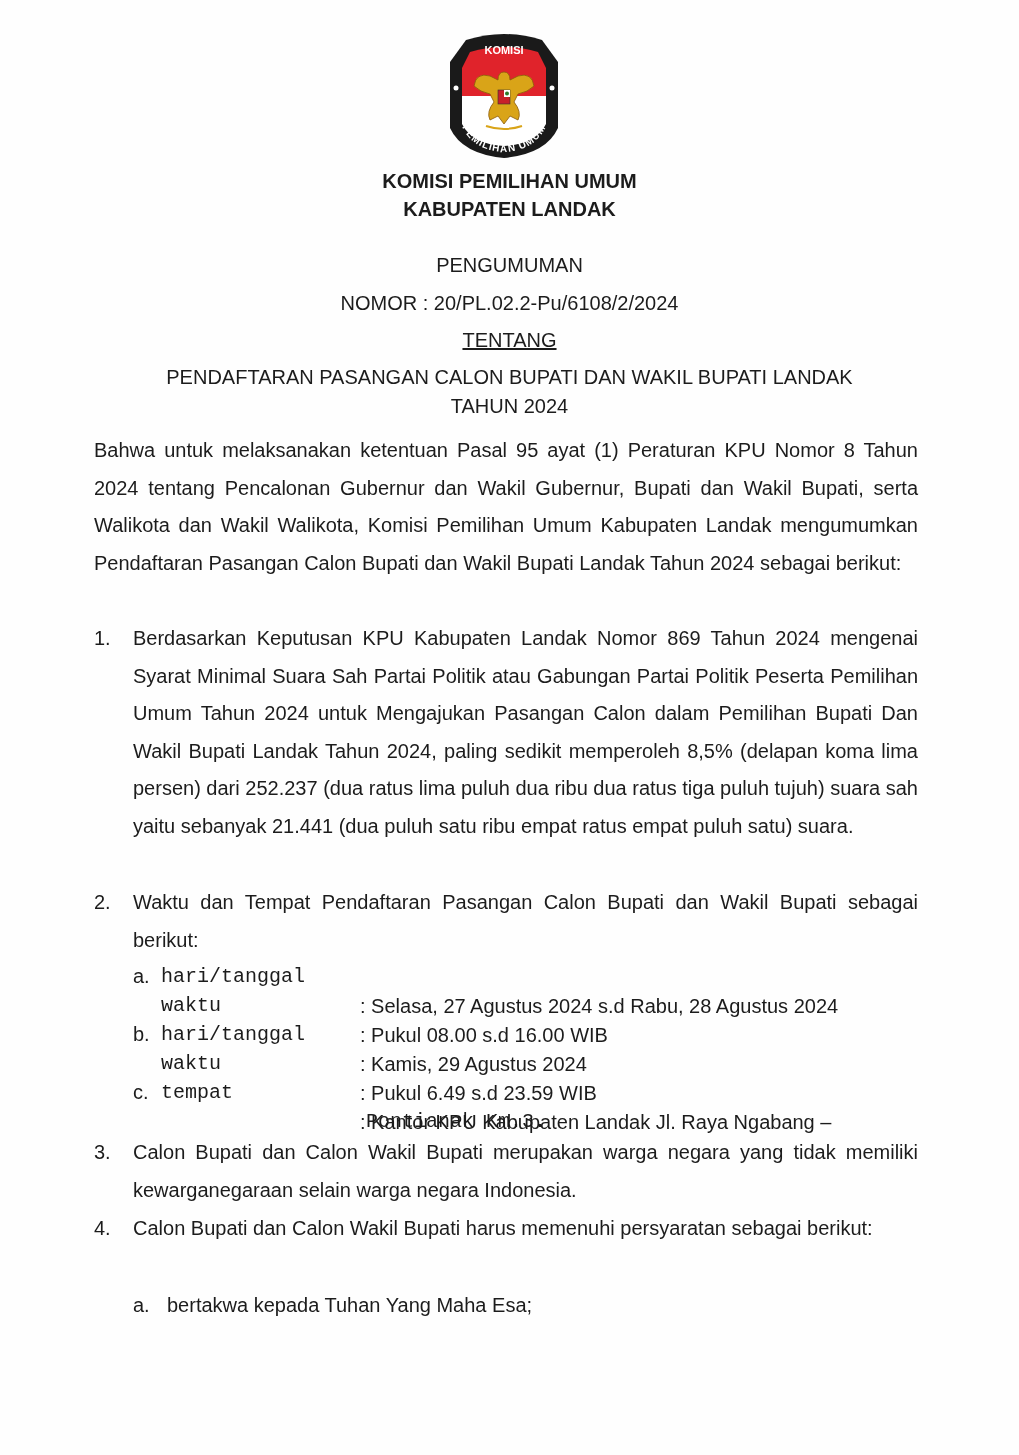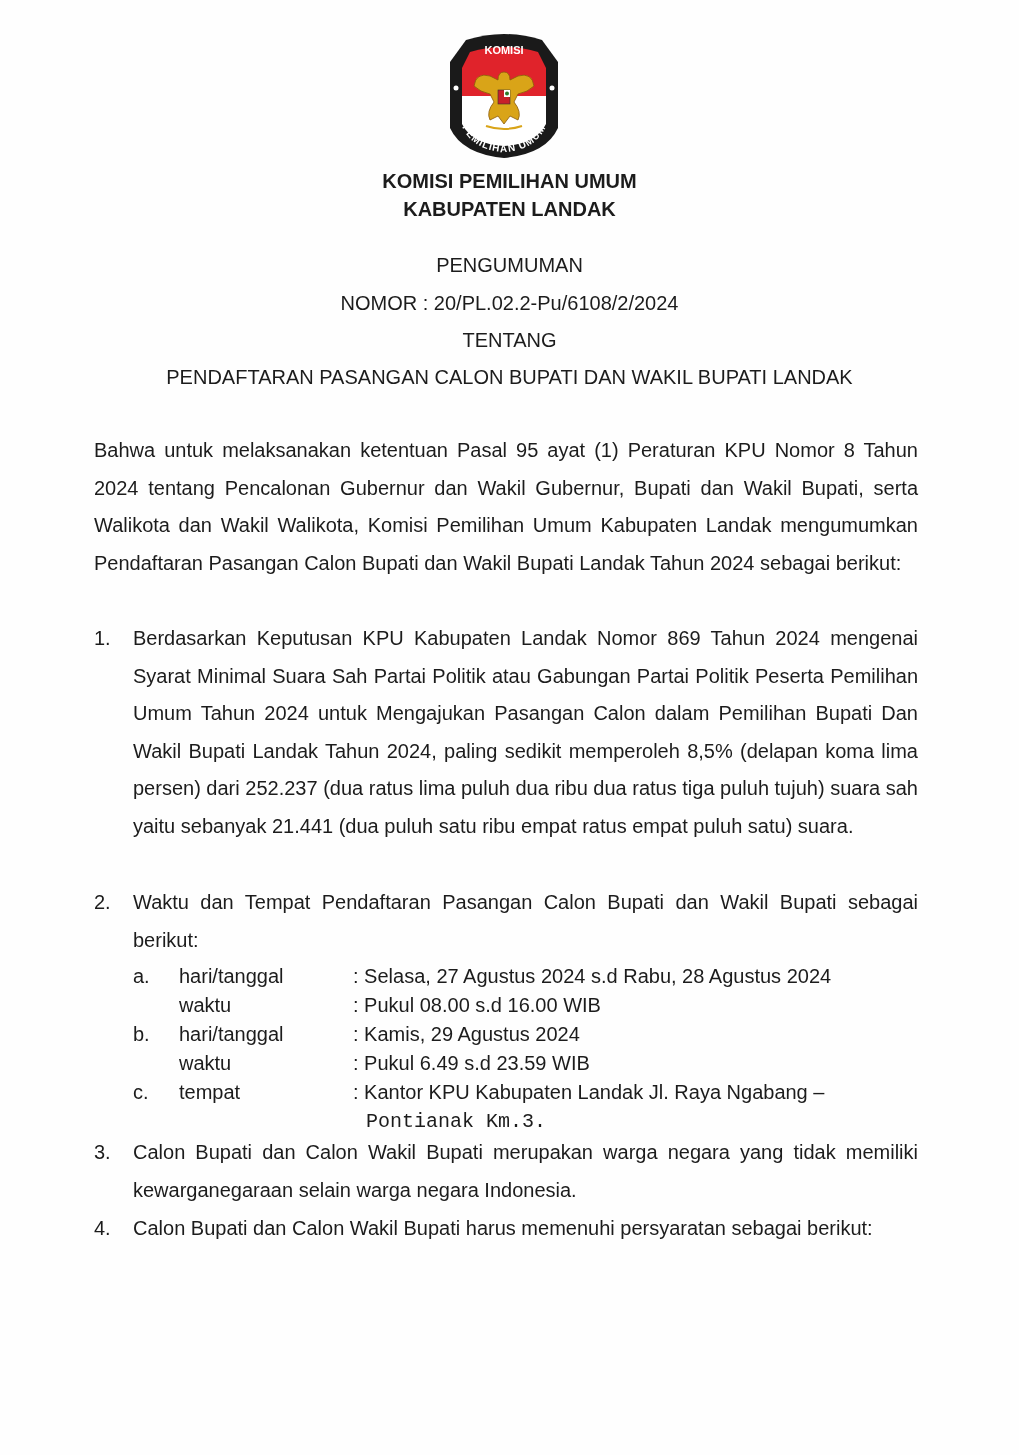--- a/index.html
+++ b/index.html
@@ -22,21 +22,21 @@
       left: 446px; top: 32px;
       width: 116px; height: 128px;
     }
     .center { text-align: center; position: absolute; left: 0; width: 1019px; }
     .org { font-weight: bold; font-size: 20px; letter-spacing: 0; }
     .org1 { top: 170px; }
     .org2 { top: 198px; }
     .hdr { font-size: 20px; }
     .h1 { top: 254px; }
     .h2 { top: 292px; }
-    .h3 { top: 329px; }
+    .h3 { top: 329px; text-decoration: underline; }
     .h4 { top: 366px; }
     .h5 { top: 395px; }
 
     .body-text {
       position: absolute;
       left: 94px;
       width: 824px;
       font-size: 20px;
       line-height: 37.5px;
       text-align: justify;
@@ -68,22 +68,22 @@
     .sched {
       position: absolute;
       left: 133px;
       top: 962px;
       font-size: 20px;
       line-height: 29px;
       width: 800px;
     }
     .sched-row { position: relative; height: 29px; }
     .sched-row .letter { position: absolute; left: 0; }
-    .sched-row .lbl { position: absolute; left: 46px; }
-    .sched-row .val { position: absolute; left: 220px; white-space: nowrap; }
+    .sched-row .lbl { position: absolute; left: 28px; font-family: Liberation Mono, monospace; }
+    .sched-row .val { position: absolute; left: 227px; white-space: nowrap; margin-top: 30px; }
     .sched-row .val2 { position: absolute; left: 233px; white-space: nowrap; font-family: Liberation Mono, monospace; }
 
     .sub4a {
       position: absolute;
       left: 133px;
       top: 1287px;
       font-size: 20px;
       line-height: 37px;
     }
     .sub4a .letter { display: inline-block; width: 34px; }
@@ -116,20 +116,21 @@
     </svg>
   </div>
 
   <div class="center org org1">KOMISI PEMILIHAN UMUM</div>
   <div class="center org org2">KABUPATEN LANDAK</div>
 
   <div class="center hdr h1">PENGUMUMAN</div>
   <div class="center hdr h2">NOMOR : 20/PL.02.2-Pu/6108/2/2024</div>
   <div class="center hdr h3">TENTANG</div>
   <div class="center hdr h4">PENDAFTARAN PASANGAN CALON BUPATI DAN WAKIL BUPATI LANDAK</div>
+  <div class="center hdr h5">TAHUN 2024</div>
 
   <div class="body-text intro">Bahwa untuk melaksanakan ketentuan Pasal 95 ayat (1) Peraturan KPU Nomor 8 Tahun 2024 tentang Pencalonan Gubernur dan Wakil Gubernur,  Bupati dan Wakil Bupati, serta Walikota dan Wakil Walikota, Komisi Pemilihan Umum Kabupaten Landak mengumumkan Pendaftaran Pasangan Calon Bupati dan Wakil Bupati Landak Tahun 2024 sebagai berikut:</div>
 
   <div class="item item1">
     <span class="num">1.</span>
     <div class="txt">Berdasarkan Keputusan KPU Kabupaten Landak Nomor 869 Tahun 2024 mengenai Syarat Minimal Suara Sah Partai Politik atau Gabungan Partai Politik Peserta Pemilihan Umum Tahun 2024 untuk Mengajukan Pasangan Calon dalam Pemilihan Bupati Dan Wakil Bupati Landak Tahun 2024, paling sedikit memperoleh 8,5% (delapan koma lima persen) dari 252.237 (dua ratus lima puluh dua ribu dua ratus tiga puluh tujuh) suara sah yaitu sebanyak 21.441 (dua puluh satu ribu empat ratus empat puluh satu) suara.</div>
   </div>
 
   <div class="item item2">
     <span class="num">2.</span>
@@ -172,14 +173,17 @@
   <div class="item item3">
     <span class="num">3.</span>
     <div class="txt">Calon Bupati dan Calon Wakil Bupati merupakan warga negara yang tidak memiliki kewarganegaraan selain warga negara Indonesia.</div>
   </div>
 
   <div class="item item4">
     <span class="num">4.</span>
     <div class="txt">Calon Bupati dan Calon Wakil Bupati harus memenuhi persyaratan sebagai berikut:</div>
   </div>
 
+  <div class="sub4a">
+    <span class="letter">a.</span><span>bertakwa kepada Tuhan Yang Maha Esa;</span>
+  </div>
 
 </div>
 
 </body></html>

